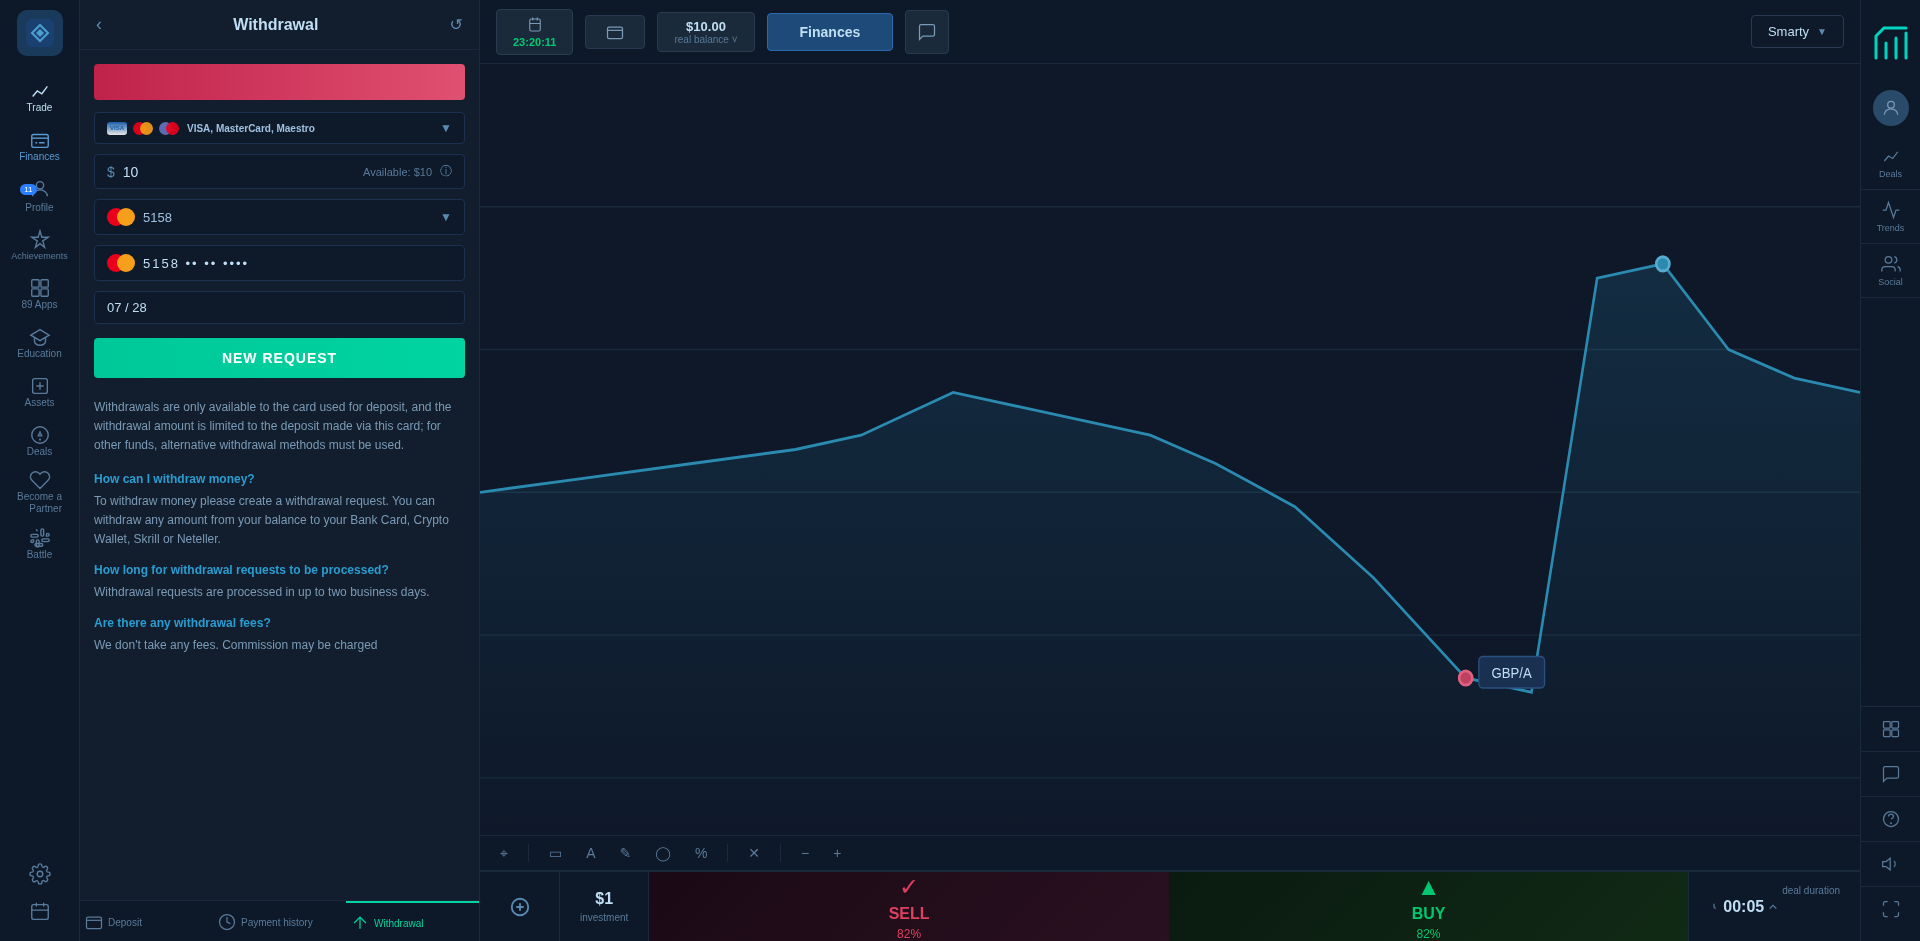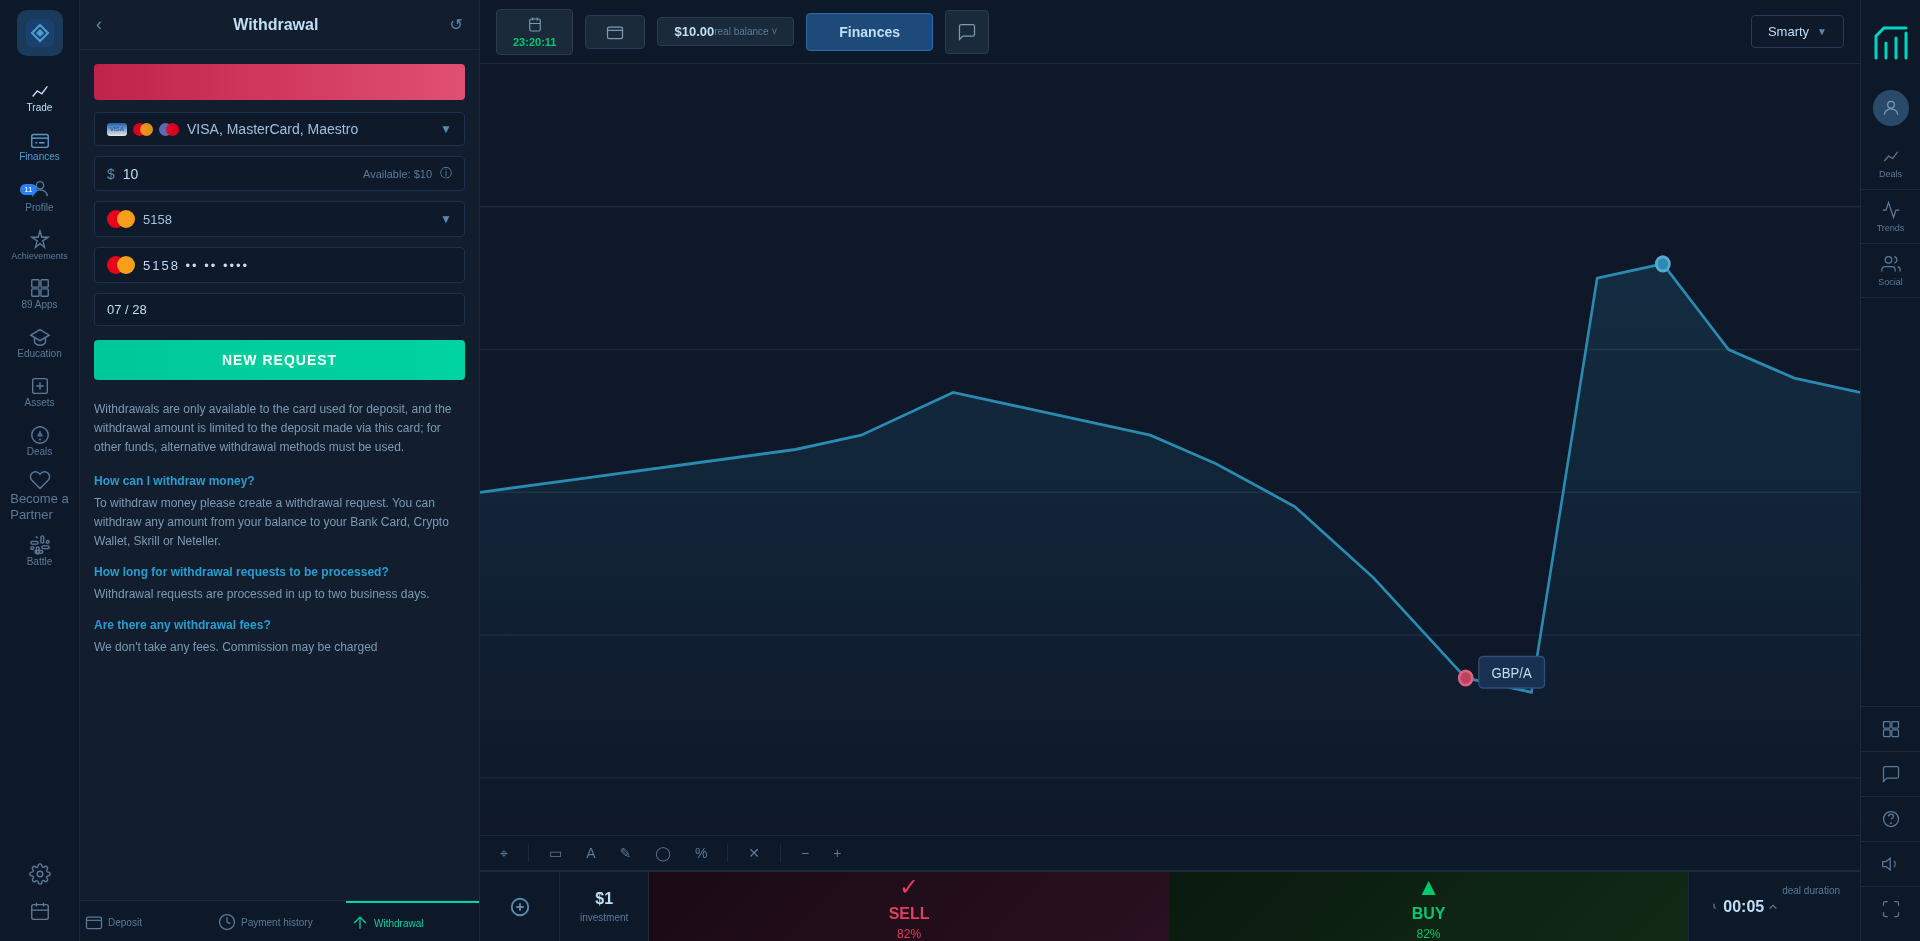--- a/index.html
+++ b/index.html
@@ -134,22 +134,23 @@
       gap: 8px;
       margin-bottom: 10px;
       cursor: pointer;
     }
     .select-row .select-icons {
       display: flex;
       gap: 3px;
     }
     .select-label {
       flex: 1;
-      font-size: 14px;
+      font-size: 10px;
       color: #a0c0e0;
+      font-weight: bold;
     }
     .select-chevron { color: #5a8ab0; font-size: 12px; }
 
     
     .amount-input-row {
       background: #0e1929;
       border: 1px solid #1e3050;
       border-radius: 4px;
       padding: 8px 12px;
       display: flex;
@@ -329,21 +330,21 @@
       border-radius: 4px;
       color: #7a9ab5;
       font-size: 10px;
       cursor: pointer;
       gap: 2px;
       min-width: 60px;
     }
     .top-bar-btn svg { width: 20px; height: 20px; }
     .top-bar-balance {
       display: flex;
-      flex-direction: row;
+      flex-direction: column;
       align-items: center;
       padding: 6px 16px;
       background: #1a2a3a;
       border: 1px solid #2a3a50;
       border-radius: 4px;
       cursor: pointer;
       min-width: 90px;
     }
     .top-bar-balance .bal-amount {
       font-size: 13px;
@@ -633,21 +634,21 @@
       <path d="M12 8v1c0 2-2 2-2 4h4c0-2-2-2-2-4V8z"></path>
       <circle cx="12" cy="17" r="0.5" fill="currentColor"></circle>
     </svg>
     <span style="font-size:10px;color:#5a7a9a">Deals</span>
   </div>
 
   <div class="sidebar-item" style="padding:4px 0">
     <svg viewBox="0 0 24 24" fill="none" stroke="currentColor" stroke-width="1.5">
       <path d="M20.84 4.61a5.5 5.5 0 0 0-7.78 0L12 5.67l-1.06-1.06a5.5 5.5 0 0 0-7.78 7.78l1.06 1.06L12 21.23l7.78-7.78 1.06-1.06a5.5 5.5 0 0 0 0-7.78z"></path>
     </svg>
-    <span style="font-size:13px;color:#5a7a9a;text-align:left;line-height:1.2">Become a<br>Partner</span>
+    <span style="font-size:10px;color:#5a7a9a;text-align:right;line-height:1.2">Become a<br>Partner</span>
   </div>
 
   <div class="sidebar-item">
     <svg viewBox="0 0 24 24" fill="none" stroke="currentColor" stroke-width="1.5">
       <path d="M14.5 10c-.83 0-1.5-.67-1.5-1.5v-5c0-.83.67-1.5 1.5-1.5s1.5.67 1.5 1.5v5c0 .83-.67 1.5-1.5 1.5z"></path>
       <path d="M20.5 10H19V8.5c0-.83.67-1.5 1.5-1.5s1.5.67 1.5 1.5-.67 1.5-1.5 1.5z"></path>
       <path d="M9.5 14c.83 0 1.5.67 1.5 1.5v5c0 .83-.67 1.5-1.5 1.5S8 21.33 8 20.5v-5c0-.83.67-1.5 1.5-1.5z"></path>
       <path d="M3.5 14H5v1.5c0 .83-.67 1.5-1.5 1.5S2 16.33 2 15.5 2.67 14 3.5 14z"></path>
       <path d="M14 14.5c0-.83.67-1.5 1.5-1.5h5c.83 0 1.5.67 1.5 1.5s-.67 1.5-1.5 1.5h-5c-.83 0-1.5-.67-1.5-1.5z"></path>
       <path d="M15 19.5c0 .83-.67 1.5-1.5 1.5H8c-.83 0-1.5-.67-1.5-1.5S7.17 18 8 18h5.5c.83 0 1.5.67 1.5 1.5z"></path>

